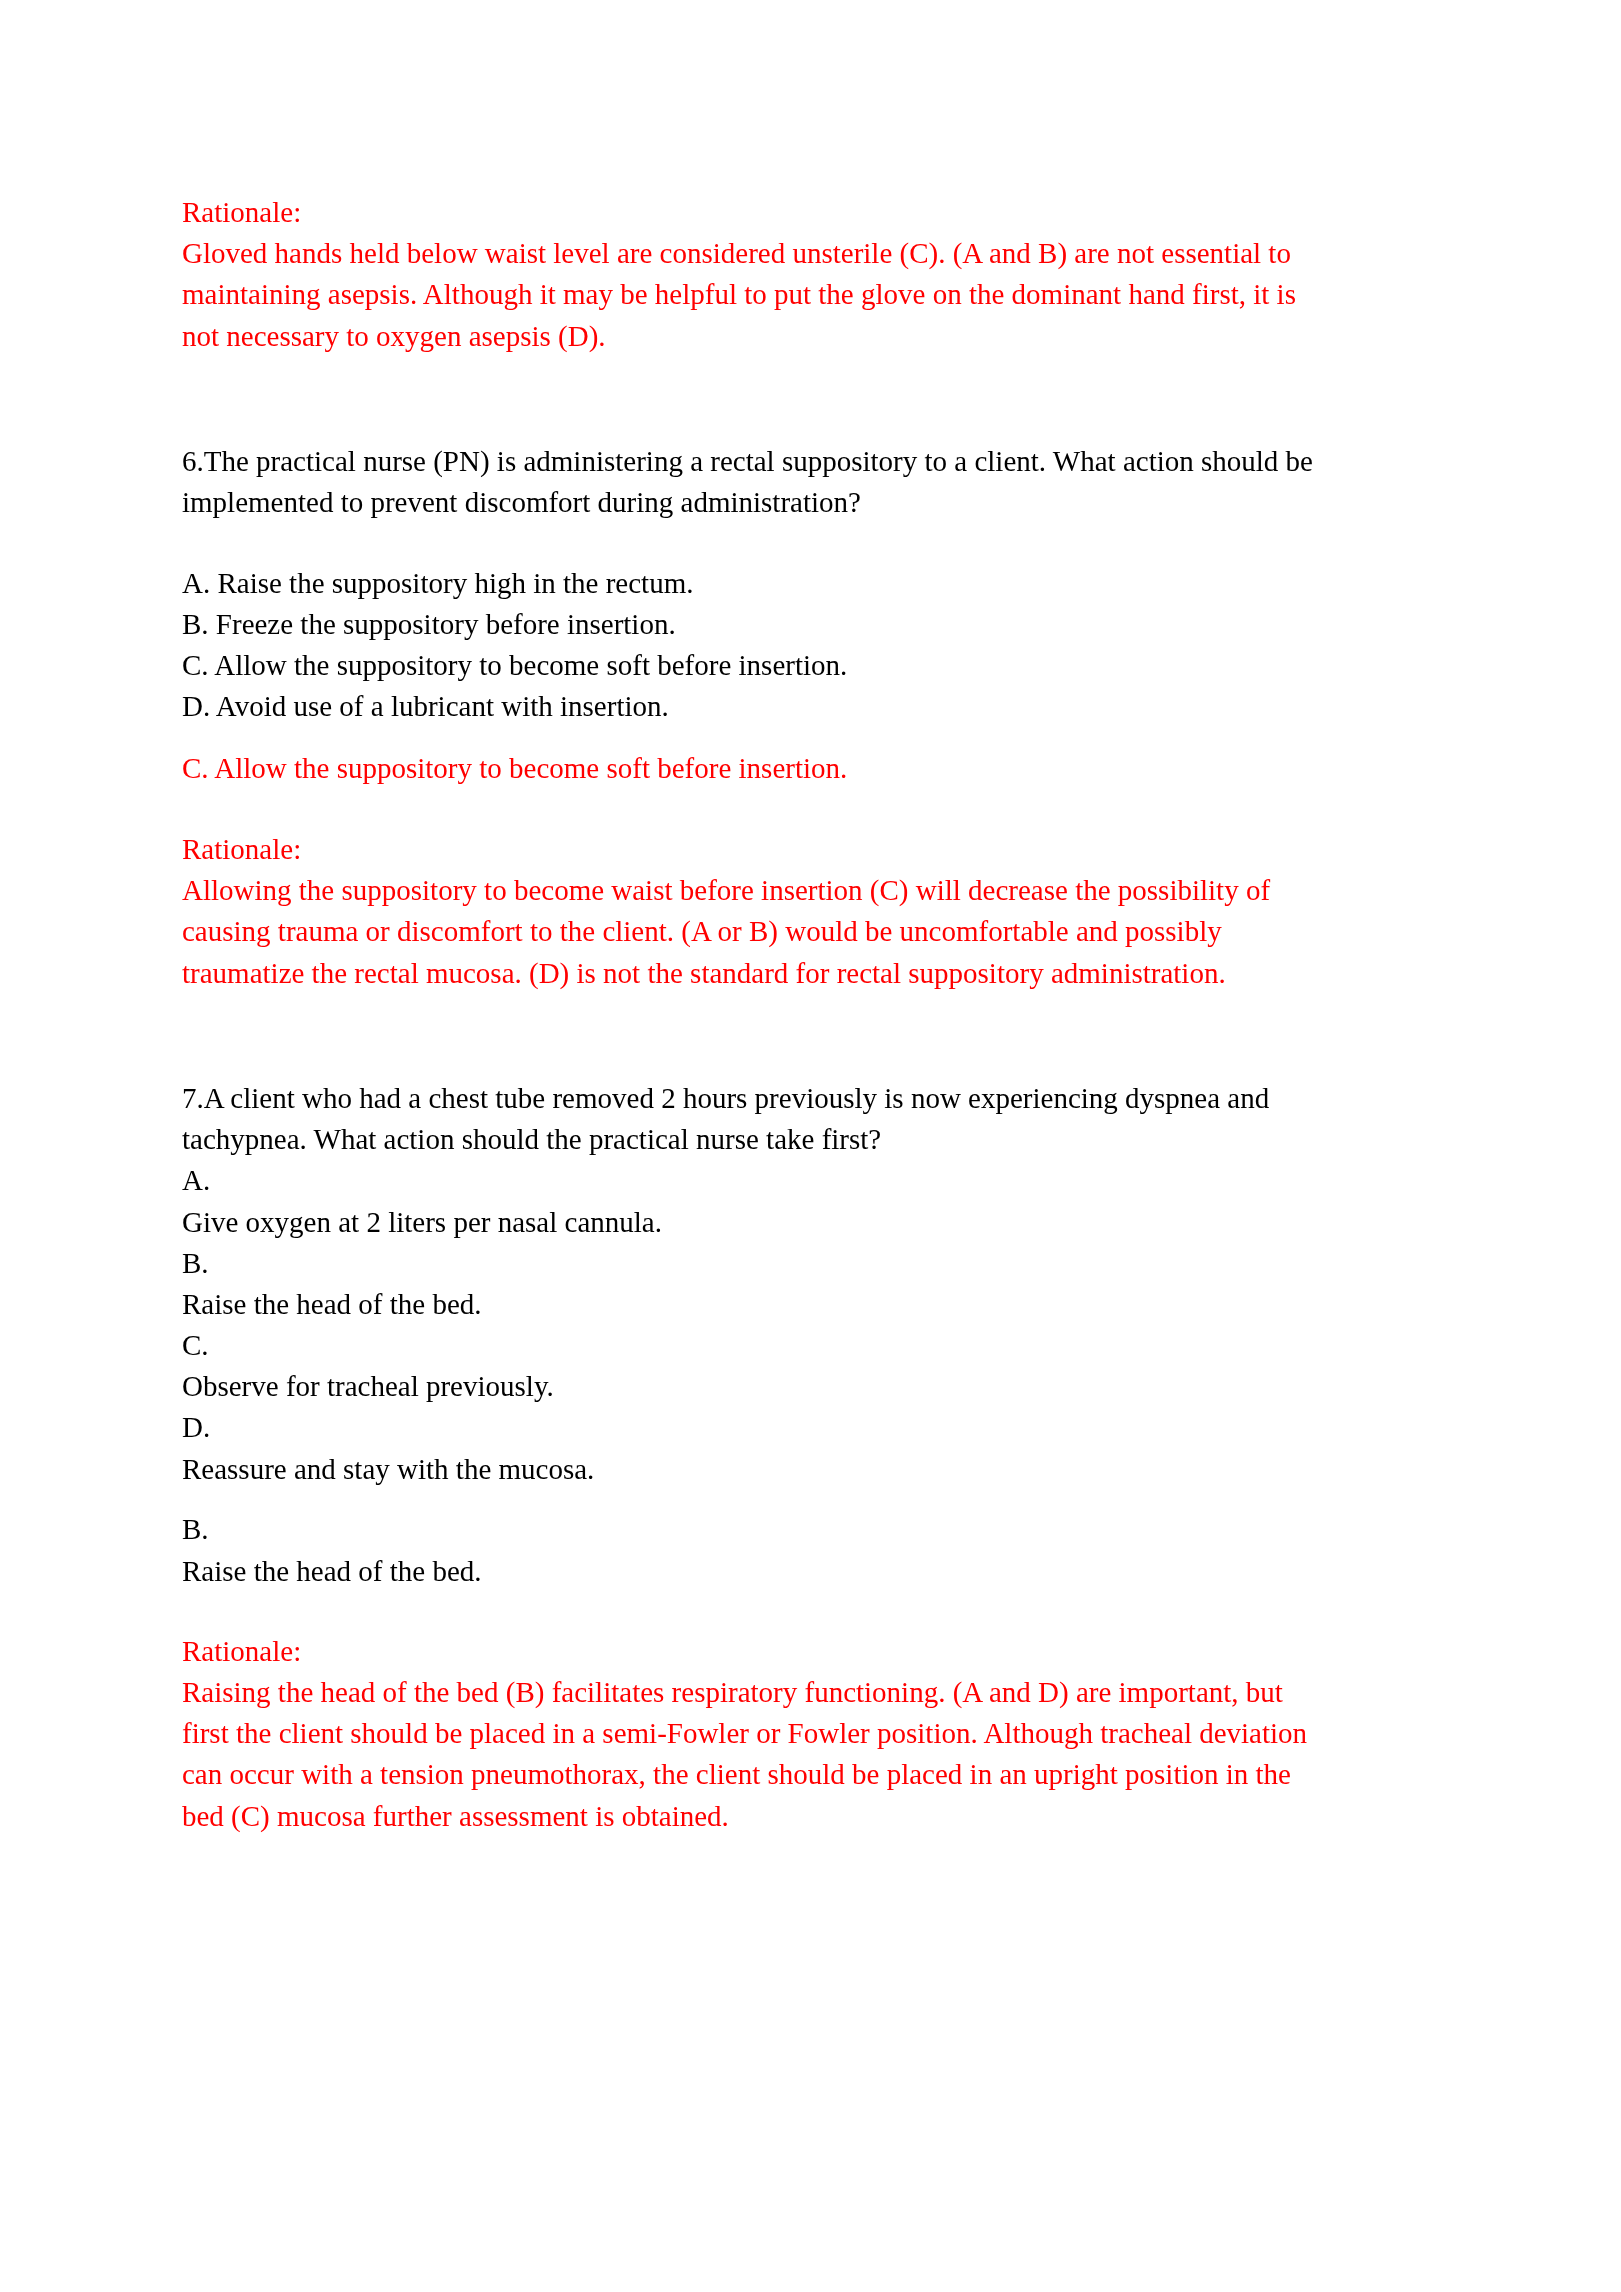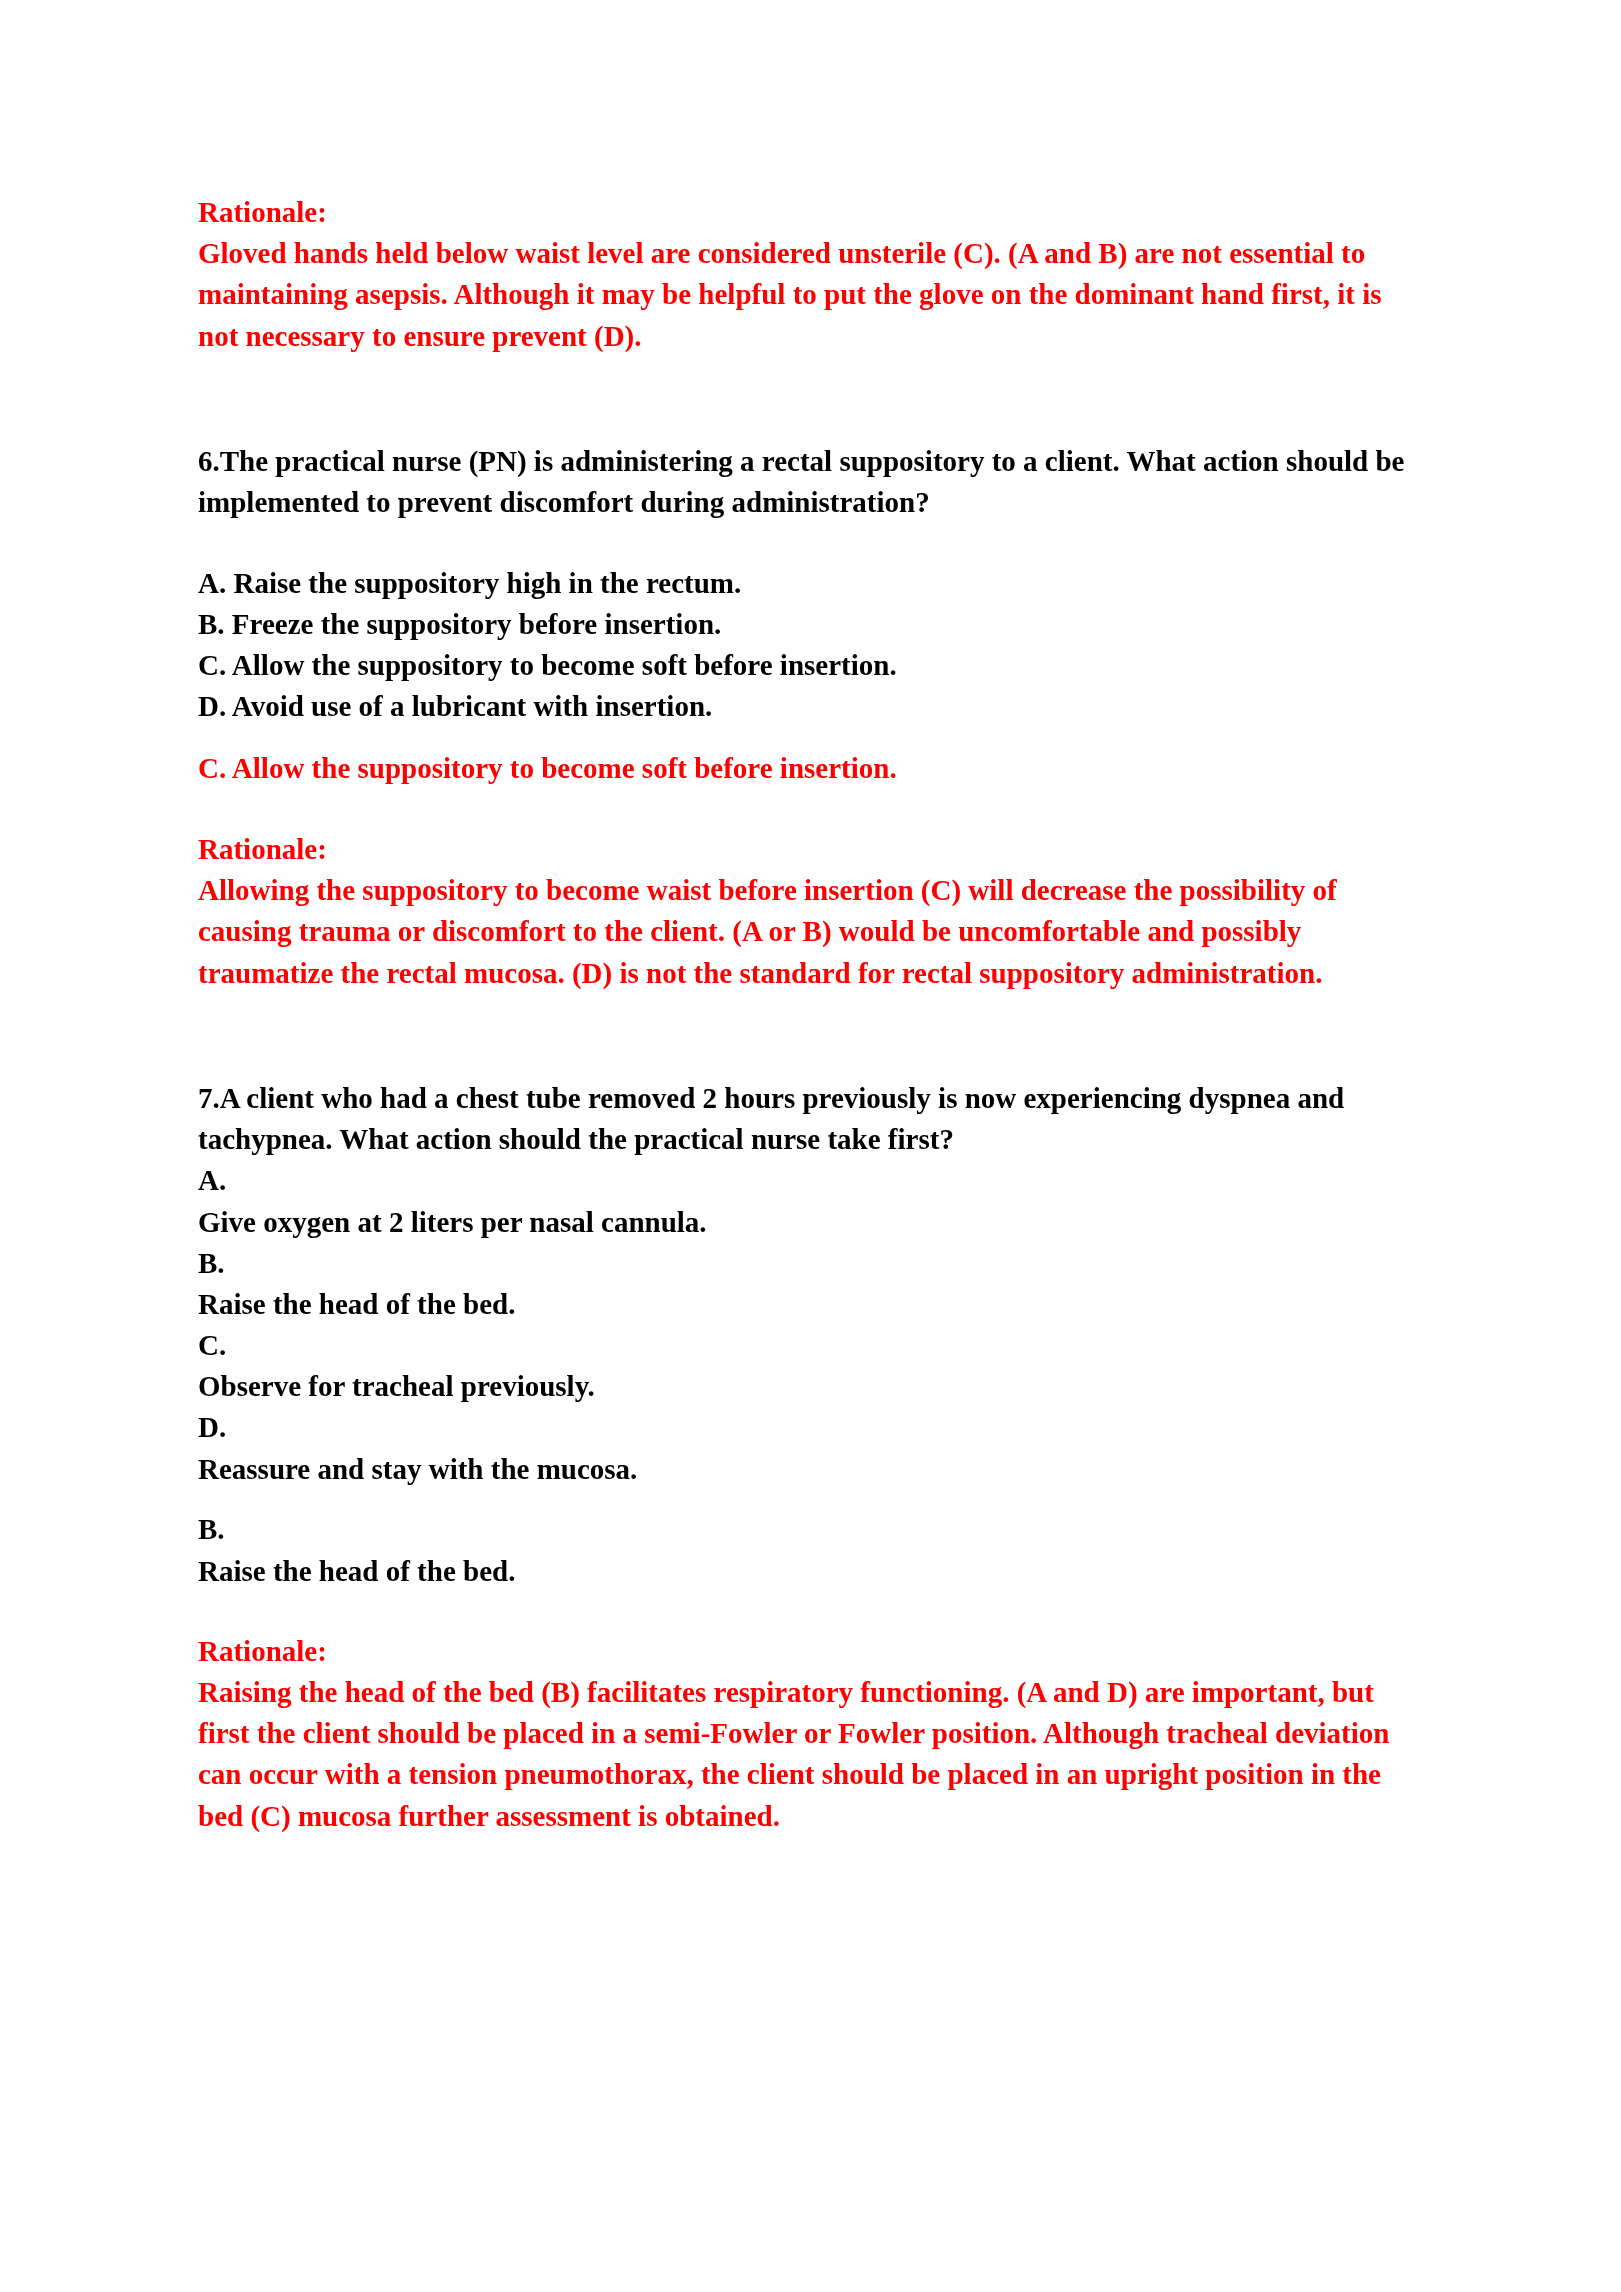--- a/index.html
+++ b/index.html
@@ -1,39 +1,38 @@
 <!DOCTYPE html>
 <html><head>
   <meta charset="utf-8">
   <style>
     html, body { margin: 0; padding: 0; background: #ffffff; }
     body { width: 1621px; height: 2293px; position: relative; overflow: hidden; }
     .page { position: absolute; left: 0; top: 0; width: 1621px; height: 2293px; background: #ffffff; }
     .ln {
       position: absolute;
-      left: 198px;
+      left: 182px;
       font-family: "Liberation Serif", "DejaVu Serif", serif;
       font-size: 29px;
       line-height: 33px;
       white-space: nowrap;
       color: #000000;
-      font-weight: bold;
     }
     .red { color: #ff0000; }
   </style>
 </head>
 <body>
 
 <div class="page">
 
   <div>
     <div class="ln red" style="top:196px">Rationale:</div>
     <div class="ln red" style="top:237px">Gloved hands held below waist level are considered unsterile (C). (A and B) are not essential to</div>
     <div class="ln red" style="top:278px">maintaining asepsis. Although it may be helpful to put the glove on the dominant hand first, it is</div>
-    <div class="ln red" style="top:320px">not necessary to ensure prevent (D).</div>
+    <div class="ln red" style="top:320px">not necessary to oxygen asepsis (D).</div>
   </div>
 
   <div>
     <div class="ln" style="top:445px">6.The practical nurse (PN) is administering a rectal suppository to a client. What action should be</div>
     <div class="ln" style="top:486px">implemented to prevent discomfort during administration?</div>
 
     <div class="ln" style="top:567px">A. Raise the suppository high in the rectum.</div>
     <div class="ln" style="top:608px">B. Freeze the suppository before insertion.</div>
     <div class="ln" style="top:649px">C. Allow the suppository to become soft before insertion.</div>
     <div class="ln" style="top:690px">D. Avoid use of a lubricant with insertion.</div>

